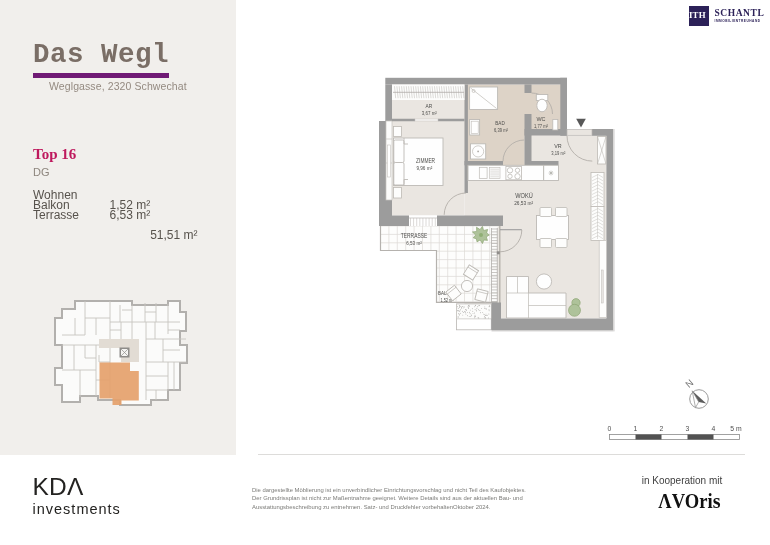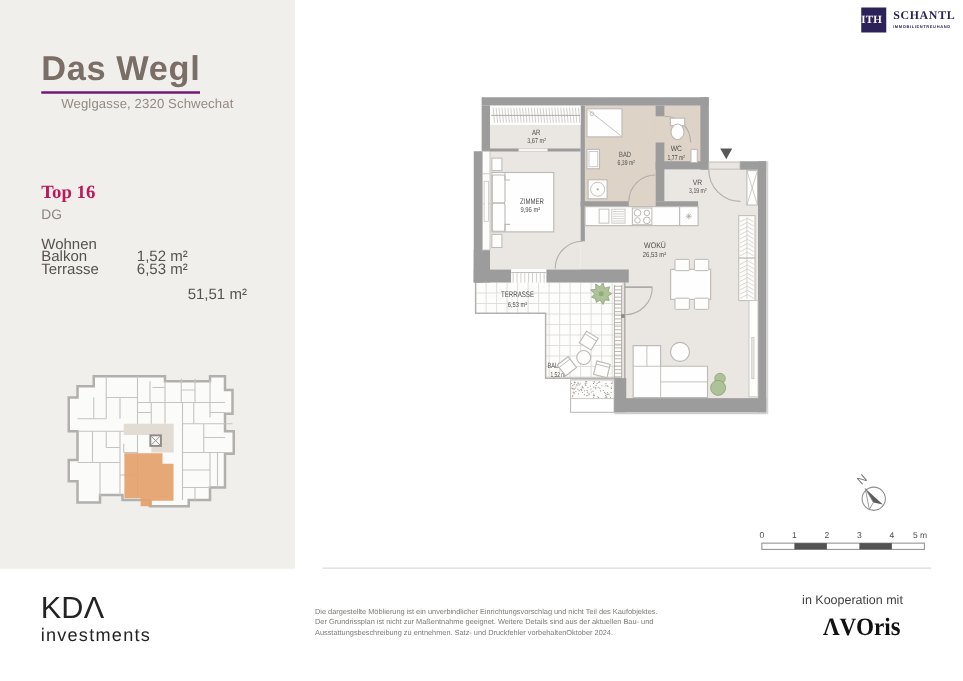--- a/index.html
+++ b/index.html
@@ -3,21 +3,21 @@
 <style>
   html,body{margin:0;padding:0;}
   body{width:770px;height:545px;position:relative;background:#ffffff;font-family:"Liberation Sans",sans-serif;overflow:hidden;}
   .abs{position:absolute;}
 </style></head>
 <body>
 
 <div class="abs" style="left:0;top:0;width:236px;height:455px;background:#f1efec;"></div>
 
 <div class="abs" style="left:33px;top:40px;">
-  <div style="display:inline-block;font-family:Liberation Sans, sans-serif;font-weight:700;font-size:27.5px;color:#7a6e66;letter-spacing:0.5px;border-bottom:2px solid #701a75;padding-bottom:4px;line-height:1.06;">Das&nbsp;Wegl</div>
+  <div style="display:inline-block;font-family:Liberation Mono, monospace;font-weight:700;font-size:27.5px;color:#7a6e66;letter-spacing:0.5px;border-bottom:5px solid #701a75;padding-bottom:4px;line-height:1.06;">Das&nbsp;Wegl</div>
   
   <div style="font-size:10.5px;color:#948a81;margin-top:1.5px;letter-spacing:0.1px;margin-left:16px;">Weglgasse, 2320 Schwechat</div>
 </div>
 
 <div class="abs" style="left:33px;top:145.5px;font-family:'Liberation Serif',serif;font-weight:700;font-size:15px;color:#be185d;">Top 16</div>
 
 <div class="abs" style="left:33px;top:166px;font-size:11px;color:#8d857d;">DG</div>
 
 <div class="abs" style="left:33px;top:189.5px;width:164.5px;font-size:12px;color:#57524c;line-height:10.45px;">
   <div><span>Wohnen</span><span style="float:right;margin-top:40px;">51,51 m²</span></div>

